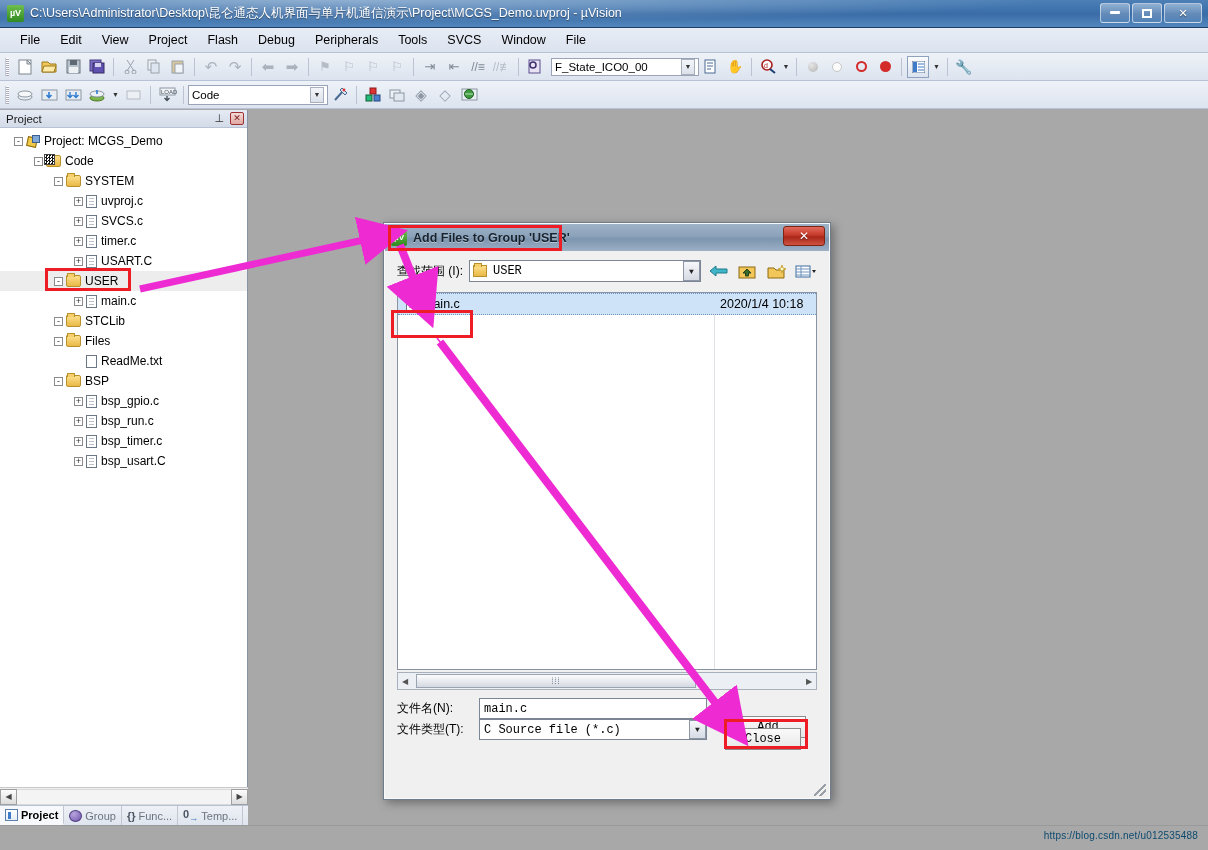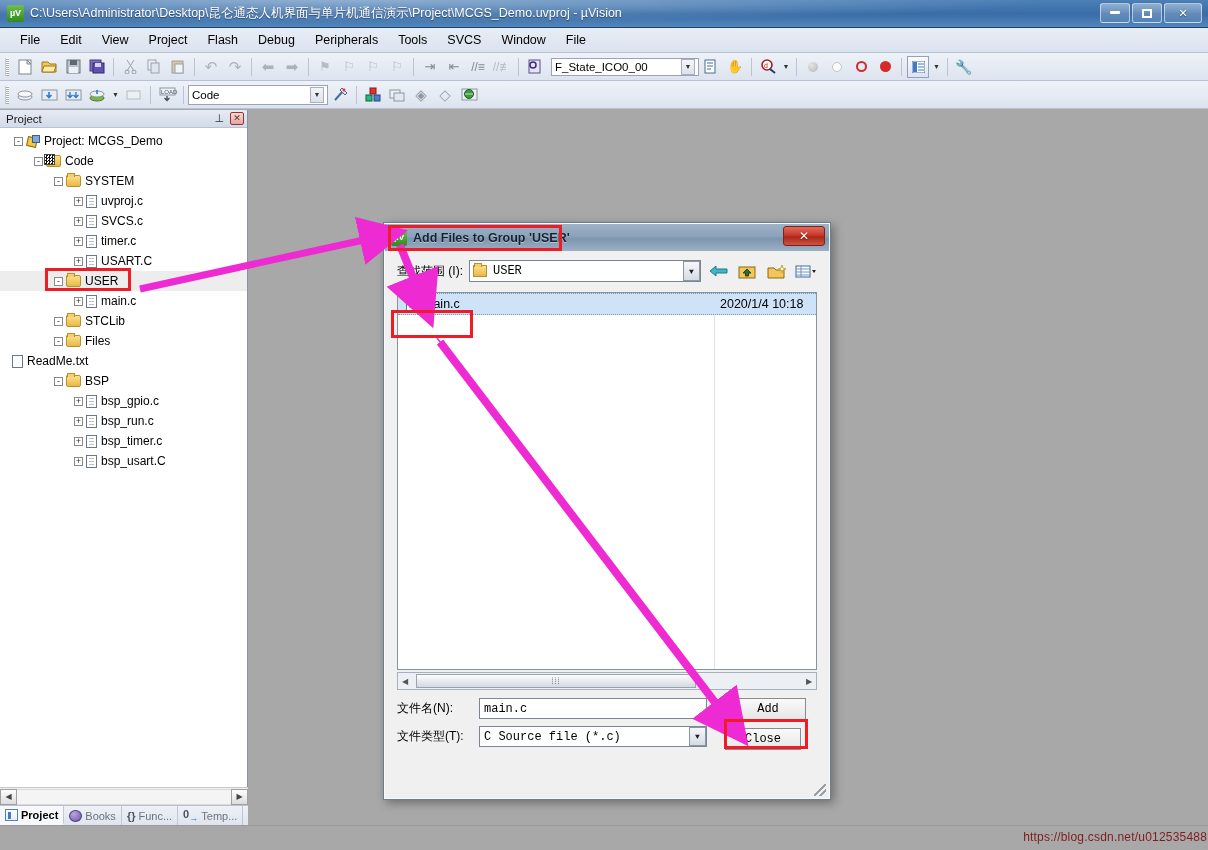--- a/index.html
+++ b/index.html
@@ -181,22 +181,22 @@
     position:absolute; left:248px; top:110px; width:960px; height:715px;
     background:#a8a8a8;
   }
 
   
   #statusbar{
     position:absolute; left:0; bottom:0; width:1208px; height:25px;
     background:#a8a8a8; border-top:1px solid #9a9a9a;
   }
   #watermark{
-    position:absolute; right:1px; top:4px; color:#7f1d1d;
-    font-size:12px; letter-spacing:.2px;
+    position:absolute; right:10px; top:4px; color:#0c4a6e;
+    font-size:10px; letter-spacing:.2px;
   }
 
   
   #dialog{
     position:absolute; left:383px; top:222px; width:448px; height:578px;
     background:#f0f0f0;
     border:1px solid #6f7c8c;
     box-shadow:0 0 0 1px rgba(255,255,255,.6) inset, 3px 3px 9px rgba(0,0,0,.35);
   }
   #dlg-titlebar{
@@ -272,21 +272,21 @@
     background:#eceff3; border:1px solid #a8b0bb; display:flex; align-items:center;
   }
   #fl-thumb{
     height:14px; width:280px; margin-left:4px;
     background:linear-gradient(#fbfcfd,#d4d9e1); border:1px solid #9aa3b0;
     display:flex;align-items:center;justify-content:center; color:#7b8494; font-size:9px; letter-spacing:1px;
   }
   .hs-arrow{ width:14px;text-align:center;color:#555;font-size:8px;}
 
   #dlg-fields{ position:absolute; left:12px; top:446px; right:12px; }
-  .fld-row{ display:flex; align-items:center; margin-bottom:7px; }
+  .fld-row{ display:flex; align-items:center; margin-bottom:0; }
   .fld-lbl{ width:82px; font-size:12px; color:#000; }
   .fld-input{
     width:228px; height:21px; border:1px solid #7b8594; background:#fff;
     font-size:12px; padding-left:4px; display:flex; align-items:center;
     font-family:"Liberation Mono","DejaVu Sans Mono",monospace;
   }
   .fld-combo{
     width:228px; height:21px; border:1px solid #7b8594; background:#fff;
     font-size:12px; padding-left:4px; display:flex; align-items:center;
     font-family:"Liberation Mono","DejaVu Sans Mono",monospace;
@@ -296,21 +296,21 @@
     background:linear-gradient(#f6f7fa,#d6dbe4);border:1px solid #8d96a5;
     display:flex;align-items:center;justify-content:center;font-size:8px;color:#222;
   }
   .dbtn{
     width:76px;height:22px;
     background:linear-gradient(to bottom,#fafafa,#e6e6e6);
     border:1px solid #8b8b8b;
     font-size:12px;color:#000;display:flex;align-items:center;justify-content:center;
     font-family:"Liberation Mono","DejaVu Sans Mono",monospace;
   }
-  #btn-add-wrap{ position:absolute; left:345px; top:446px; }
+  #btn-add-wrap{ position:absolute; left:345px; top:464px; }
   #btn-close-wrap{ position:absolute; left:340px; top:476px; }
   #dlg-grip{
     position:absolute; right:3px; bottom:2px; width:12px; height:12px;
     background:
       linear-gradient(135deg, transparent 45%, #9aa0a8 45%, #9aa0a8 55%, transparent 55%),
       linear-gradient(135deg, transparent 70%, #9aa0a8 70%, #9aa0a8 80%, transparent 80%);
   }
 
   
   .redbox{ position:absolute; border:3px solid #ee1c25; pointer-events:none; z-index:60;}
@@ -633,21 +633,21 @@
       <div class="trow" style="padding-left: 54px;">
         <span class="exp">-</span>
         <span class="ico-folder"></span>
         <span class="tlabel">STCLib</span>
       </div>
       <div class="trow" style="padding-left: 54px;">
         <span class="exp">-</span>
         <span class="ico-folder"></span>
         <span class="tlabel">Files</span>
       </div>
-      <div class="trow" style="">
+      <div class="trow" style="padding-left: 74px;">
         <span class="expspace"></span>
         <span class="ico-file blank"></span>
         <span class="tlabel">ReadMe.txt</span>
       </div>
       <div class="trow" style="padding-left: 54px;">
         <span class="exp">-</span>
         <span class="ico-folder"></span>
         <span class="tlabel">BSP</span>
       </div>
       <div class="trow" style="padding-left: 74px;">
@@ -678,21 +678,21 @@
     <div class="sb-btn">▶</div>
   </div>
 
   <div id="proj-tabs">
     <div class="ptab active">
       <span class="tabico proj"></span>
       <span>Project</span>
     </div>
     <div class="ptab">
       <span class="tabico books"></span>
-      <span>Books</span>
+      <span>Group</span>
     </div>
     <div class="ptab">
       <span style="font-weight:bold;color:#4b5462;">{}</span>
       <span>Func...</span>
     </div>
     <div class="ptab">
       <span style="font-weight:bold;color:#4b5462;">0<sub style="color:#3e7bc8;">→</sub></span>
       <span>Temp...</span>
     </div>
   </div>

